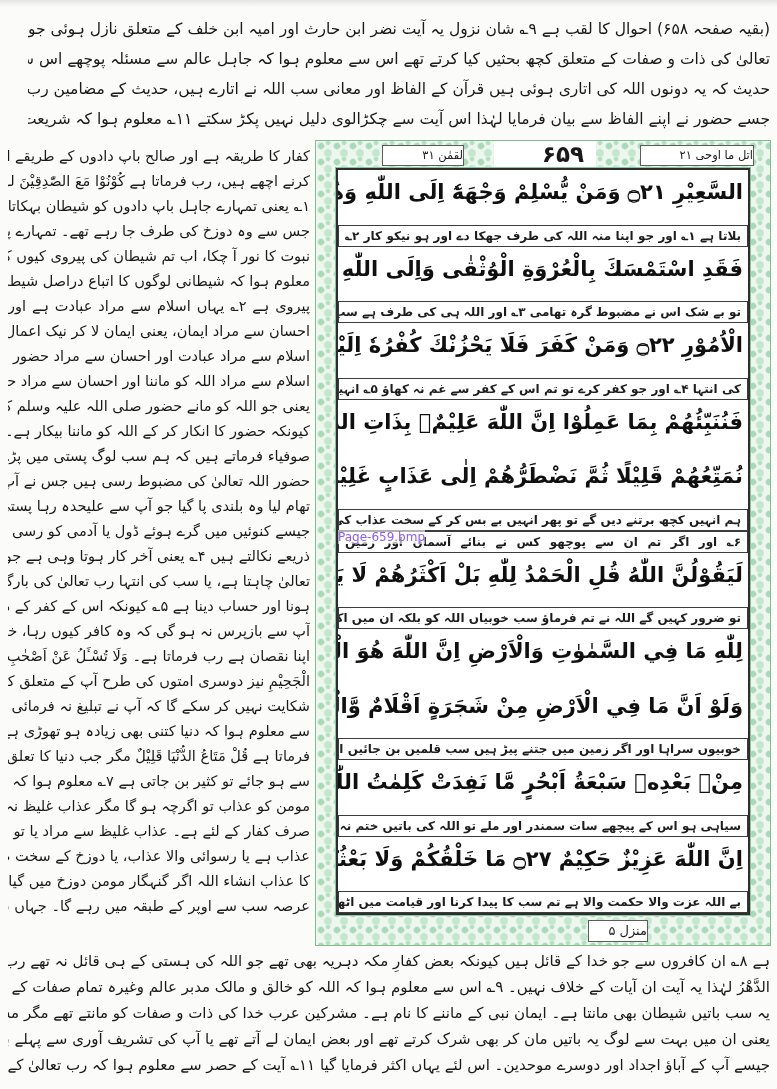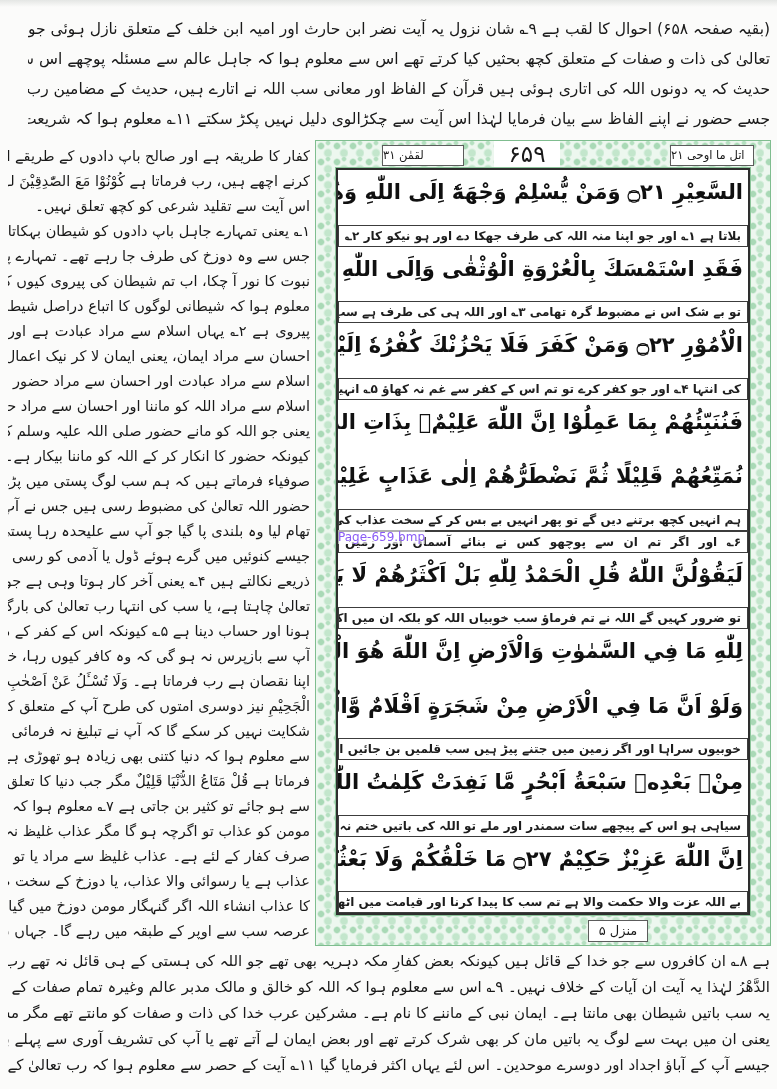--- a/index.html
+++ b/index.html
@@ -82,37 +82,38 @@
     text-align-last:justify;
     white-space:nowrap;
     overflow:hidden;
     color:#1d1d1d;
     font-weight:bold;
   }
   
   .hdrbox{
     position:absolute;top:4px;height:21px;
     background:#ffffff;border:1px solid #5c5c5c;
-    font-size:11.5px;line-height:19px;text-align:left;
+    font-size:11.5px;line-height:19px;text-align:right;
     direction:rtl;white-space:nowrap;overflow:hidden;
     box-sizing:border-box;
   }
-  .hdr-juz{right:16px;width:84px;}
+  .hdr-juz{right:16px;width:114px;}
   .hdr-surah{left:66px;width:82px;}
   .hdr-page{
     position:absolute;left:178px;top:0;width:66px;height:27px;
     background:#ffffff;
-    font-size:23px;font-weight:400;line-height:27px;text-align:center;
-    direction:rtl;
+    font-size:23px;font-weight:700;line-height:27px;text-align:center;
+    direction:rtl;
+    padding-left:36px;
   }
   
   .ftrbox{
     position:absolute;left:272px;bottom:3px;width:60px;height:22px;
     background:#ffffff;border:1px solid #5c5c5c;
-    font-size:13px;line-height:20px;text-align:center;
+    font-size:13px;line-height:20px;text-align:right;
     direction:rtl;box-sizing:border-box;
   }
   
   .watermark{
     position:absolute;left:338px;top:530px;
     font-size:12px;color:#8b5cf6;
     background:rgba(255,255,255,.6);
     direction:ltr;z-index:6;
     font-family:"DejaVu Sans",sans-serif;
   }
@@ -130,21 +131,20 @@
   <div class="topblock">
     <div class="uline">(بقیہ صفحہ ۶۵۸) احوال کا لقب ہے ۹؎ شان نزول یہ آیت نضر ابن حارث اور امیہ ابن خلف کے متعلق نازل ہوئی جو بڑے جاہل تھے اور نبی صلی اللہ علیہ وسلم اللہ</div>
     <div class="uline">تعالیٰ کی ذات و صفات کے متعلق کچھ بحثیں کیا کرتے تھے اس سے معلوم ہوا کہ جاہل عالم سے مسئلہ پوچھے اس سے مناظرہ نہ کرے کہ یہ طریقہ کفار ہے ۱۰؎ قرآن اور</div>
     <div class="uline">حدیث کہ یہ دونوں اللہ کی اتاری ہوئی ہیں قرآن کے الفاظ اور معانی سب اللہ نے اتارے ہیں، حدیث کے مضامین رب نے حضور کے ذہن شریف میں اتارے ہیں</div>
     <div class="uline">جسے حضور نے اپنے الفاظ سے بیان فرمایا لہٰذا اس آیت سے چکڑالوی دلیل نہیں پکڑ سکتے ۱۱؎ معلوم ہوا کہ شریعت کے مقابلہ میں جاہل باپ دادوں کی رسوم اختیار کرنی</div>
   </div>
 
   <div class="leftcol">
     <div class="uline">کفار کا طریقہ ہے اور صالح باپ دادوں کے طریقے اختیار</div>
     <div class="uline">کرنے اچھے ہیں، رب فرماتا ہے کُوْنُوْا مَعَ الصّٰدِقِیْنَ لہٰذا</div>
-    <div class="uline pend">اس آیت سے تقلید شرعی کو کچھ تعلق نہیں۔</div>
     <div class="uline">۱؎ یعنی تمہارے جاہل باپ دادوں کو شیطان بہکاتا تھا۔</div>
     <div class="uline">جس سے وہ دوزخ کی طرف جا رہے تھے۔ تمہارے پاس</div>
     <div class="uline">نبوت کا نور آ چکا، اب تم شیطان کی پیروی کیوں کرتے ہو</div>
     <div class="uline">معلوم ہوا کہ شیطانی لوگوں کا اتباع دراصل شیطان کی</div>
     <div class="uline">پیروی ہے ۲؎ یہاں اسلام سے مراد عبادت ہے اور</div>
     <div class="uline">احسان سے مراد ایمان، یعنی ایمان لا کر نیک اعمال کر کے یا</div>
     <div class="uline">اسلام سے مراد عبادت اور احسان سے مراد حضور قلبی، یا</div>
     <div class="uline">اسلام سے مراد اللہ کو ماننا اور احسان سے مراد حضور کا ماننا</div>
     <div class="uline">یعنی جو اللہ کو مانے حضور صلی اللہ علیہ وسلم کو مانتے ہوئے</div>
     <div class="uline">کیونکہ حضور کا انکار کر کے اللہ کو ماننا بیکار ہے۔ ۳؎</div>

